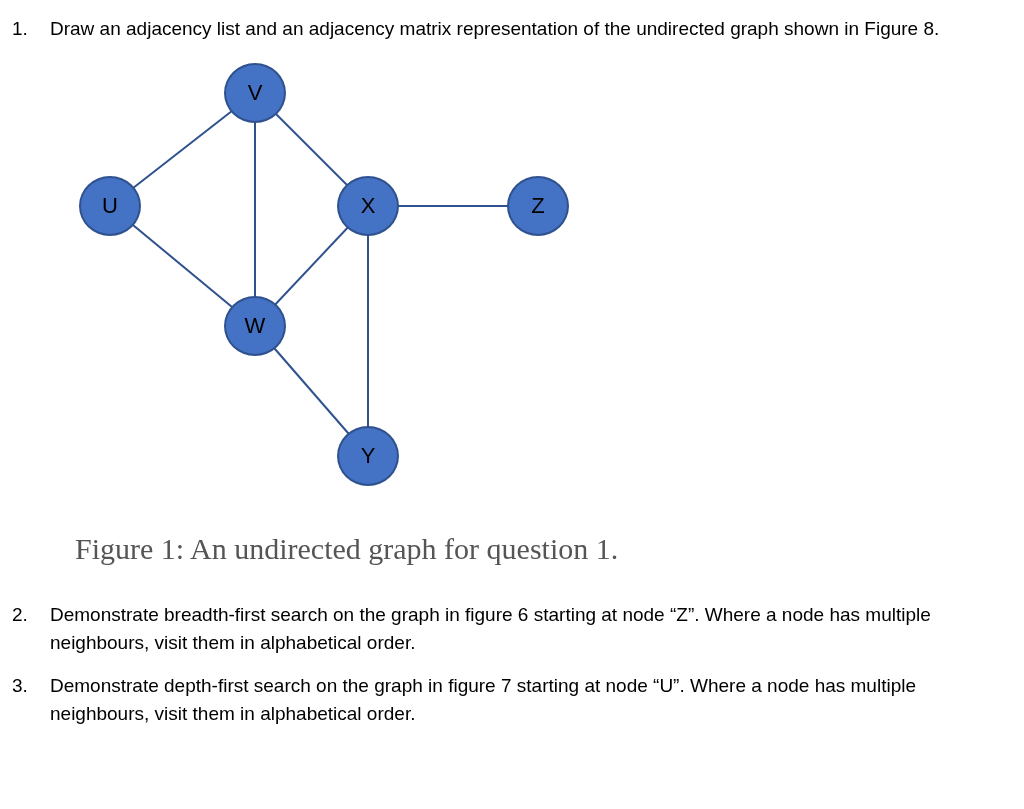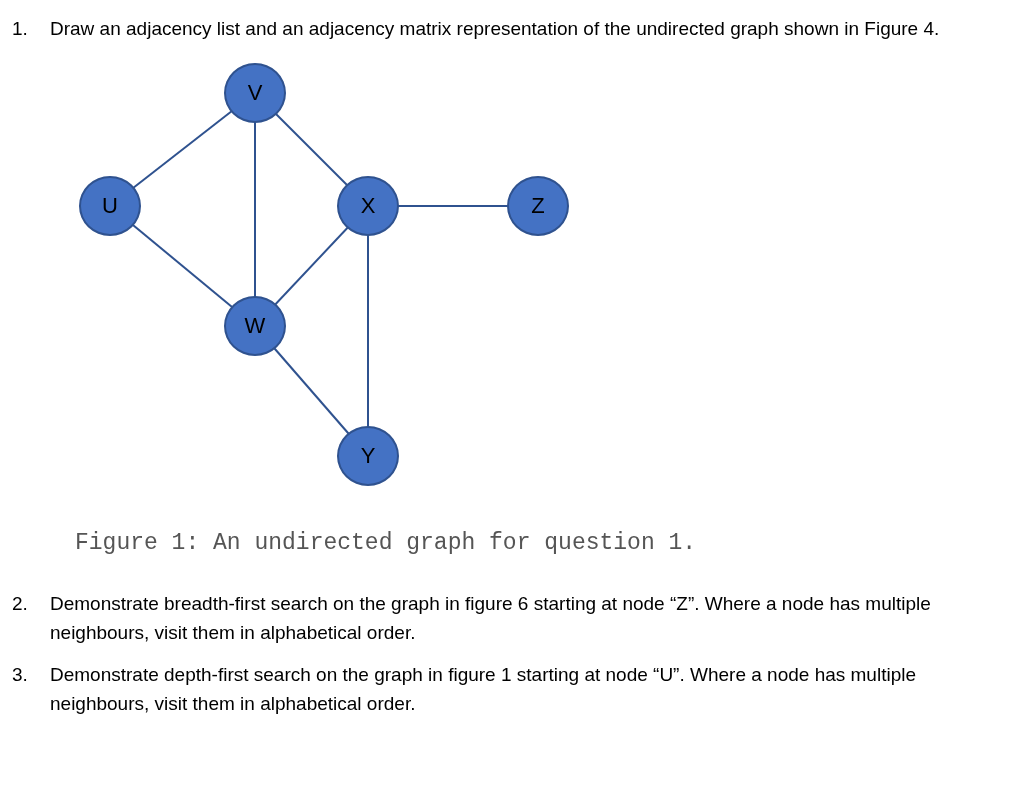--- a/index.html
+++ b/index.html
@@ -51,33 +51,33 @@
       border: 2px solid #2f528f;
       display: flex;
       align-items: center;
       justify-content: center;
       font-family: Arial, sans-serif;
       font-size: 22px;
       color: #000;
       z-index: 2;
     }
     .figure-caption {
-      font-family: Liberation Mono, monospace;
-      font-size: 23px;
+      font-family: Liberation Serif, serif;
+      font-size: 30px;
       color: #555;
       margin-left: 65px;
       margin-bottom: 30px;
     }
   </style>
 </head>
 <body>
 
 <div class="question">
   <div class="question-number">1.</div>
-  <div class="question-text">Draw an adjacency list and an adjacency matrix representation of the undirected graph shown in Figure 4.</div>
+  <div class="question-text">Draw an adjacency list and an adjacency matrix representation of the undirected graph shown in Figure 8.</div>
 </div>
 
 <div class="graph-container">
   <svg class="graph-svg" width="560" height="440">
     <line x1="60" y1="148" x2="205" y2="35" stroke="#2f528f" stroke-width="2"></line>
     <line x1="60" y1="148" x2="205" y2="268" stroke="#2f528f" stroke-width="2"></line>
     <line x1="205" y1="35" x2="205" y2="268" stroke="#2f528f" stroke-width="2"></line>
     <line x1="205" y1="35" x2="318" y2="148" stroke="#2f528f" stroke-width="2"></line>
     <line x1="205" y1="268" x2="318" y2="148" stroke="#2f528f" stroke-width="2"></line>
     <line x1="205" y1="268" x2="318" y2="398" stroke="#2f528f" stroke-width="2"></line>
@@ -94,14 +94,14 @@
 
 <div class="figure-caption">Figure 1: An undirected graph for question 1.</div>
 
 <div class="question">
   <div class="question-number">2.</div>
   <div class="question-text">Demonstrate breadth-first search on the graph in figure 6 starting at node “Z”. Where a node has multiple neighbours, visit them in alphabetical order.</div>
 </div>
 
 <div class="question">
   <div class="question-number">3.</div>
-  <div class="question-text">Demonstrate depth-first search on the graph in figure 1 starting at node “U”. Where a node has multiple neighbours, visit them in alphabetical order.</div>
+  <div class="question-text">Demonstrate depth-first search on the graph in figure 7 starting at node “U”. Where a node has multiple neighbours, visit them in alphabetical order.</div>
 </div>
 
 </body></html>

